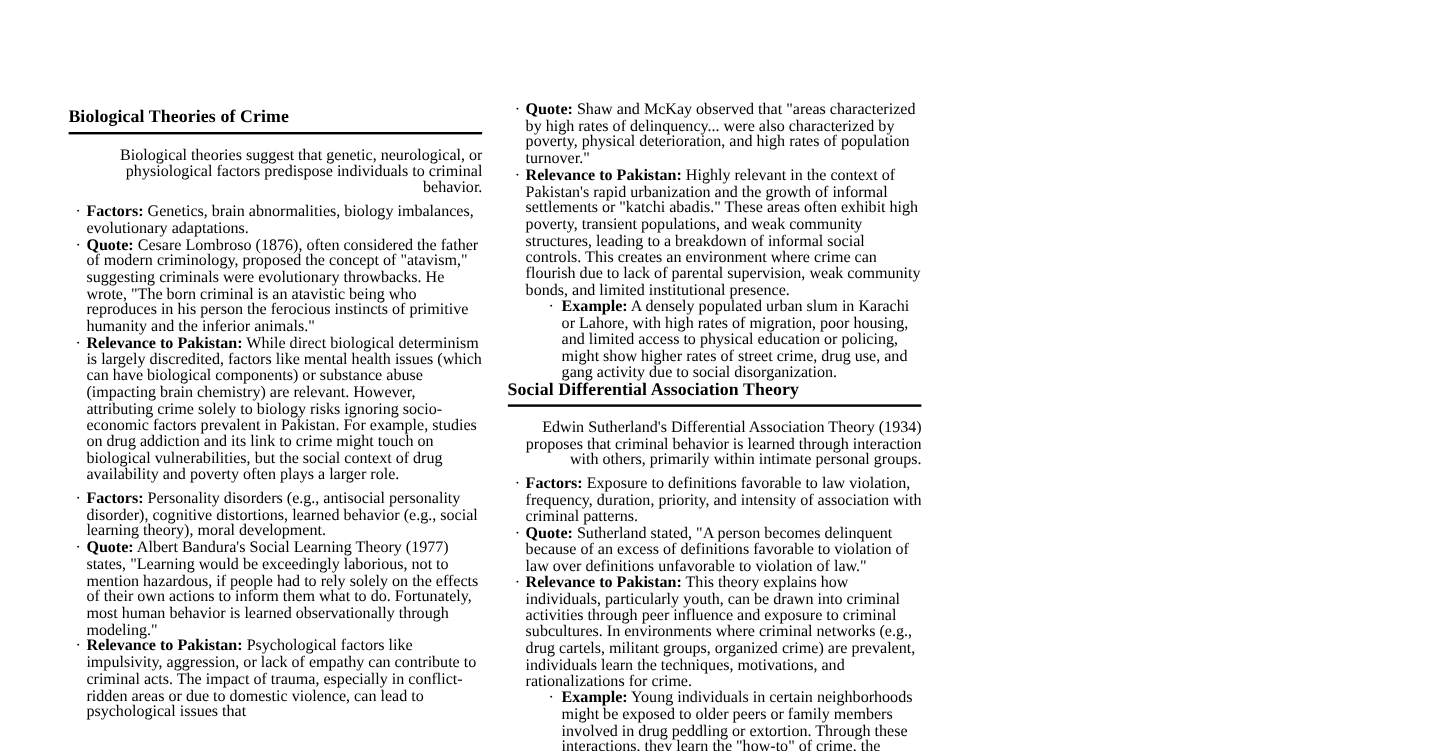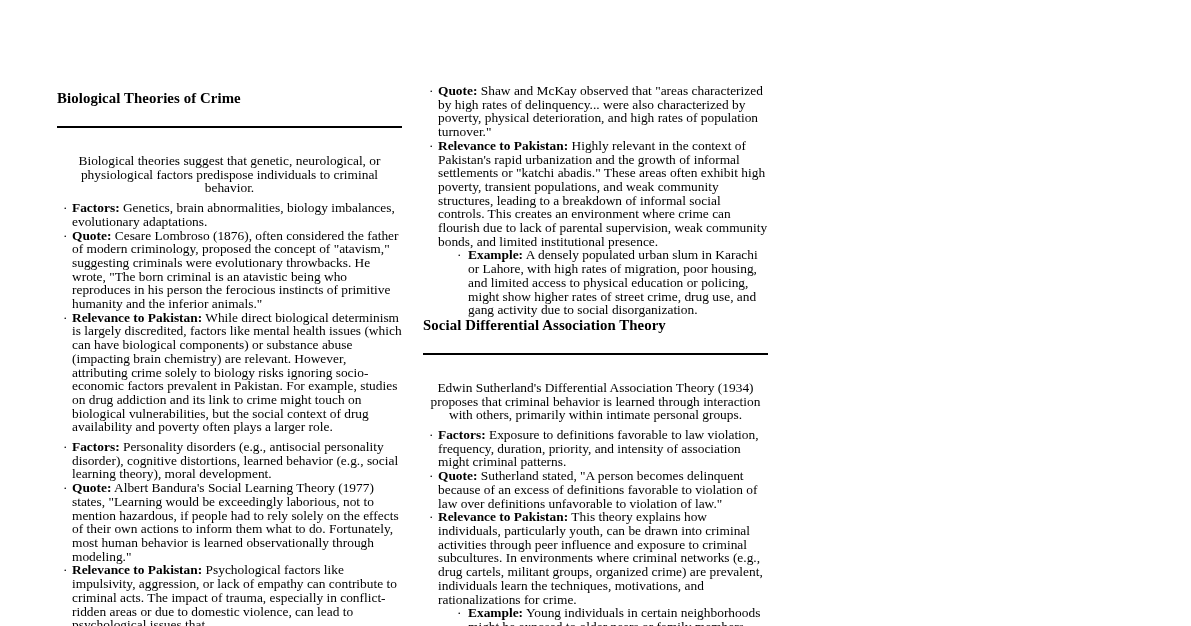--- a/index.html
+++ b/index.html
@@ -36,34 +36,34 @@
   .col-inner {
     position: absolute;
     left: 0;
     width: 345px;
   }
   #col-left .col-inner  { top: 90px; }
   #col-right .col-inner { top: 78px; }
 
   h2.section-heading {
     margin: 0;
-    padding: 0 0 19px 0;
+    padding: 0 0 3px 0;
     font-family: "Liberation Serif", "DejaVu Serif", serif;
     font-size: 14.8px;
     font-weight: bold;
     line-height: 17px;
     letter-spacing: 0.1px;
     border-bottom: 2px solid #000000;
   }
 
   p.lead {
-    margin: 26px 0 0 0;
-    font-size: 13.4px;
-    line-height: 13.7px;
-    text-align: center;
+    margin: 10px 0 0 0;
+    font-size: 13.4px;
+    line-height: 13.7px;
+    text-align: right;
   }
 
   ul.bullets {
     list-style: none;
     margin: 6px 0 0 0;
     padding: 0;
   }
   ul.bullets > li {
     position: relative;
     margin: 0 0 0 0;
@@ -188,21 +188,21 @@
         </ul>
       </div>
 
       <div class="block heading-block">
         <h2 class="section-heading">Social Differential Association Theory</h2>
         <p class="lead">Edwin Sutherland's Differential Association Theory (1934) proposes that criminal behavior is learned through interaction with others, primarily within intimate personal groups.</p>
         <ul class="bullets">
           <li>
             <span class="bullet-dot">·</span>
             <span class="item-label">Factors:</span>
-            <span class="item-body">Exposure to definitions favorable to law violation, frequency, duration, priority, and intensity of association might criminal patterns.</span>
+            <span class="item-body">Exposure to definitions favorable to law violation, frequency, duration, priority, and intensity of association with criminal patterns.</span>
           </li>
           <li>
             <span class="bullet-dot">·</span>
             <span class="item-label">Quote:</span>
             <span class="item-body">Sutherland stated, "A person becomes delinquent because of an excess of definitions favorable to violation of law over definitions unfavorable to violation of law."</span>
           </li>
           <li>
             <span class="bullet-dot">·</span>
             <span class="item-label">Relevance to Pakistan:</span>
             <span class="item-body">This theory explains how individuals, particularly youth, can be drawn into criminal activities through peer influence and exposure to criminal subcultures. In environments where criminal networks (e.g., drug cartels, militant groups, organized crime) are prevalent, individuals learn the techniques, motivations, and rationalizations for crime.</span>

